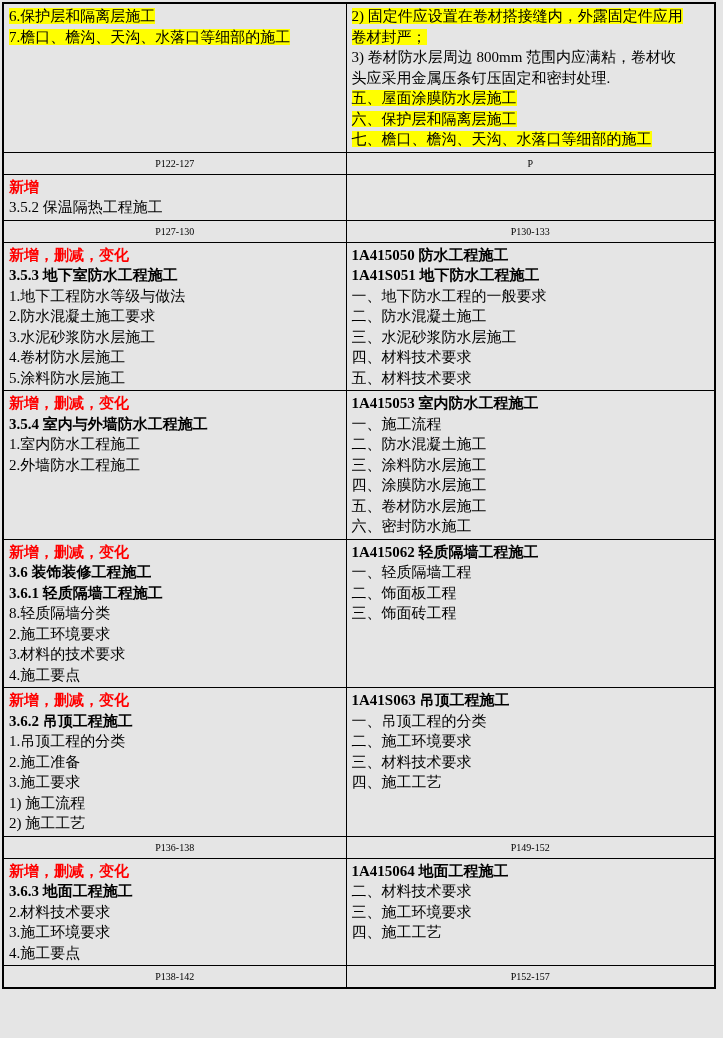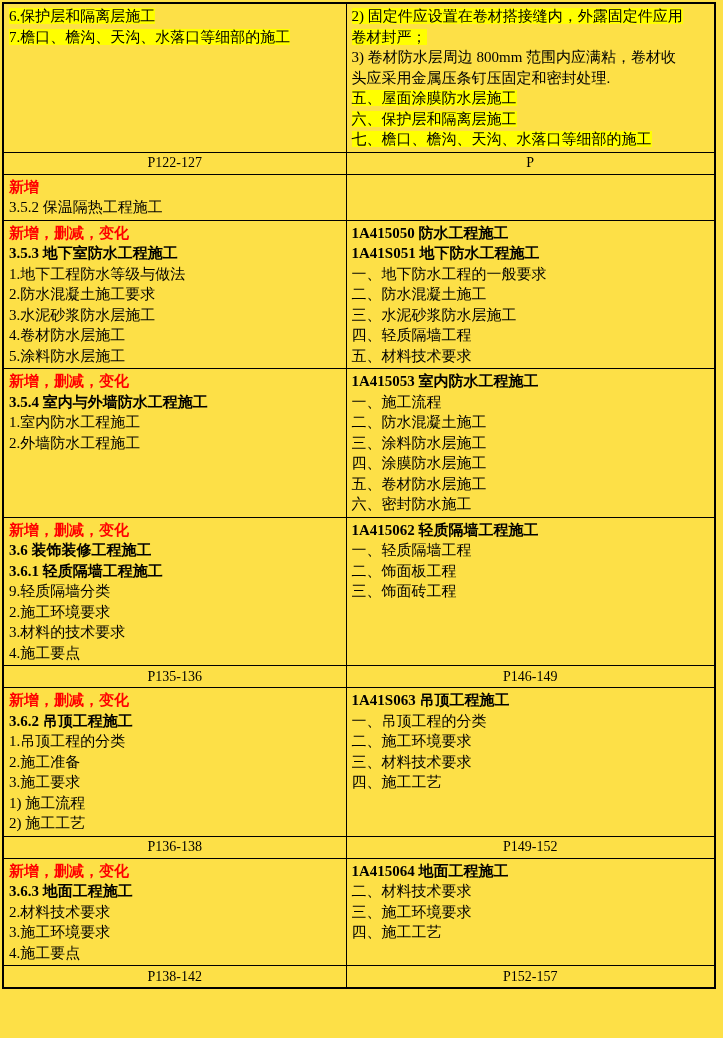--- a/index.html
+++ b/index.html
@@ -4,21 +4,21 @@
 <style>
   html, body {
     margin: 0;
     padding: 0;
     background: #ffffff;
   }
   .page {
     position: relative;
     width: 723px;
     height: 1038px;
-    background: #fde047;
+    background: #e5e5e5;
     overflow: hidden;
     font-family: "Liberation Serif", "DejaVu Serif", serif;
     text-decoration: underline;
   }
   table.cmp {
     position: absolute;
     left: 2px;
     top: 2px;
     width: 712px;
     border-collapse: collapse;
@@ -35,21 +35,21 @@
   td.content-cell {
     vertical-align: top;
     padding: 2px 4px 2px 5px;
     font-size: 15px;
     color: #000000;
   }
   td.page-cell {
     height: 21px;
     text-align: center;
     vertical-align: middle;
-    font-size: 14px;
+    font-size: 10px;
     padding: 0;
     color: #000000;
   }
   .line {
     line-height: 20.5px;
     white-space: nowrap;
   }
   .line span {
     display: inline;
   }
@@ -87,36 +87,40 @@
           <td class="page-cell">P</td>
         </tr>
         <tr>
           <td class="content-cell">
             <div class="line"><span class="red bold">新增</span></div>
             <div class="line"><span>3.5.2 保温隔热工程施工</span></div>
           </td>
           <td class="content-cell"></td>
         </tr>
         <tr>
+          <td class="page-cell">P127-130</td>
+          <td class="page-cell">P130-133</td>
+        </tr>
+        <tr>
           <td class="content-cell">
             <div class="line"><span class="red bold">新增，删减，变化</span></div>
             <div class="line"><span class="bold">3.5.3 地下室防水工程施工</span></div>
             <div class="line"><span>1.地下工程防水等级与做法</span></div>
             <div class="line"><span>2.防水混凝土施工要求</span></div>
             <div class="line"><span>3.水泥砂浆防水层施工</span></div>
             <div class="line"><span>4.卷材防水层施工</span></div>
             <div class="line"><span>5.涂料防水层施工</span></div>
           </td>
           <td class="content-cell">
             <div class="line"><span class="bold">1A415050 防水工程施工</span></div>
             <div class="line"><span class="bold">1A41S051 地下防水工程施工</span></div>
             <div class="line"><span>一、地下防水工程的一般要求</span></div>
             <div class="line"><span>二、防水混凝土施工</span></div>
             <div class="line"><span>三、水泥砂浆防水层施工</span></div>
-            <div class="line"><span>四、轻质隔墙工程</span></div>
+            <div class="line"><span>四、材料技术要求</span></div>
             <div class="line"><span>五、材料技术要求</span></div>
           </td>
         </tr>
         <tr>
           <td class="content-cell">
             <div class="line"><span class="red bold">新增，删减，变化</span></div>
             <div class="line"><span class="bold">3.5.4 室内与外墙防水工程施工</span></div>
             <div class="line"><span>1.室内防水工程施工</span></div>
             <div class="line"><span>2.外墙防水工程施工</span></div>
           </td>
@@ -128,35 +132,31 @@
             <div class="line"><span>四、涂膜防水层施工</span></div>
             <div class="line"><span>五、卷材防水层施工</span></div>
             <div class="line"><span>六、密封防水施工</span></div>
           </td>
         </tr>
         <tr>
           <td class="content-cell">
             <div class="line"><span class="red bold">新增，删减，变化</span></div>
             <div class="line"><span class="bold">3.6 装饰装修工程施工</span></div>
             <div class="line"><span class="bold">3.6.1 轻质隔墙工程施工</span></div>
-            <div class="line"><span>9.轻质隔墙分类</span></div>
+            <div class="line"><span>8.轻质隔墙分类</span></div>
             <div class="line"><span>2.施工环境要求</span></div>
             <div class="line"><span>3.材料的技术要求</span></div>
             <div class="line"><span>4.施工要点</span></div>
           </td>
           <td class="content-cell">
             <div class="line"><span class="bold">1A415062 轻质隔墙工程施工</span></div>
             <div class="line"><span>一、轻质隔墙工程</span></div>
             <div class="line"><span>二、饰面板工程</span></div>
             <div class="line"><span>三、饰面砖工程</span></div>
           </td>
-        </tr>
-        <tr>
-          <td class="page-cell">P135-136</td>
-          <td class="page-cell">P146-149</td>
         </tr>
         <tr>
           <td class="content-cell">
             <div class="line"><span class="red bold">新增，删减，变化</span></div>
             <div class="line"><span class="bold">3.6.2 吊顶工程施工</span></div>
             <div class="line"><span>1.吊顶工程的分类</span></div>
             <div class="line"><span>2.施工准备</span></div>
             <div class="line"><span>3.施工要求</span></div>
             <div class="line"><span>1) 施工流程</span></div>
             <div class="line"><span>2) 施工工艺</span></div>

